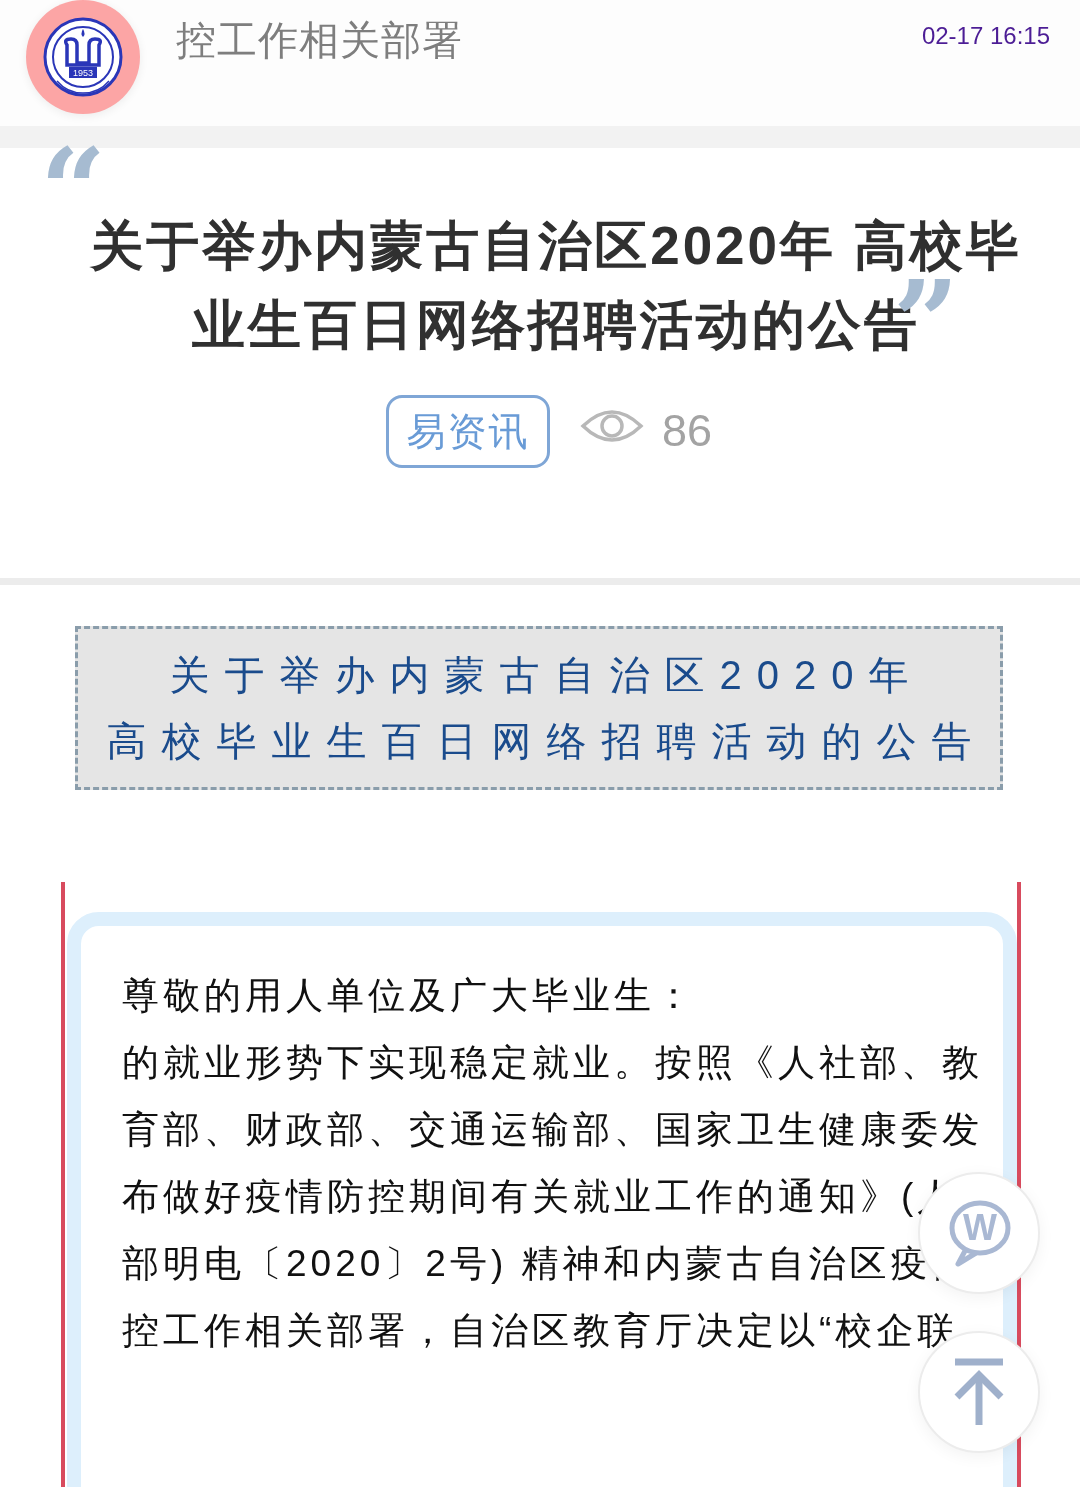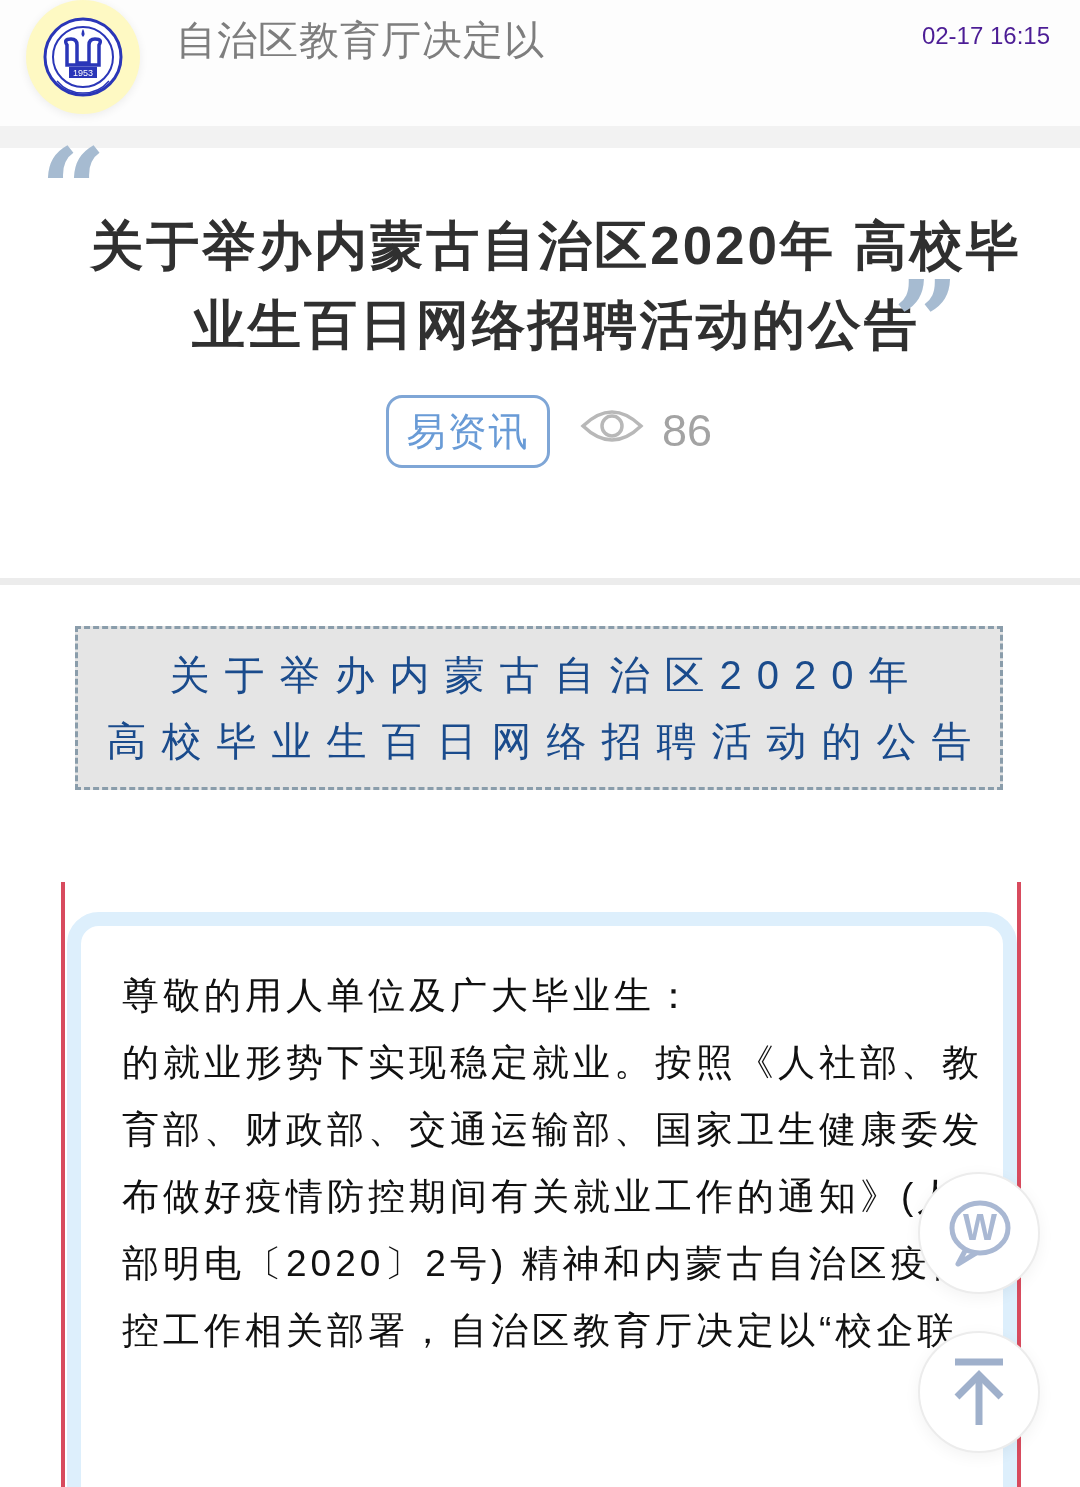--- a/index.html
+++ b/index.html
@@ -6,21 +6,21 @@
   body{
     width:1080px;height:1487px;position:relative;overflow:hidden;
     background:#ffffff;
     font-family:"Liberation Sans", sans-serif;
     -webkit-font-smoothing:antialiased;
   }
   
   .header{position:absolute;left:0;top:0;width:1080px;height:126px;background:#fdfdfd;}
   .avatar{
     position:absolute;left:26px;top:0px;width:114px;height:114px;border-radius:50%;
-    background:#fef9c3;box-shadow:0 2px 10px rgba(0,0,0,0.07);
+    background:#fca5a5;box-shadow:0 2px 10px rgba(0,0,0,0.07);
     display:flex;align-items:center;justify-content:center;z-index:3;
   }
   .account-name{
     position:absolute;left:176px;top:16px;font-size:40px;line-height:48px;color:#7e7e7e;
     letter-spacing:1px;
   }
   .header-time{
     position:absolute;right:30px;top:12px;font-size:24px;line-height:48px;color:#4c1d95;
   }
   .gray-strip{position:absolute;left:0;top:126px;width:1080px;height:22px;background:#f2f2f2;}
@@ -96,21 +96,21 @@
     <svg width="80" height="80" viewBox="0 0 80 80">
       <circle cx="40" cy="40" r="38" fill="#ffffff" stroke="#2a36b8" stroke-width="3"></circle>
       <circle cx="40" cy="40" r="30" fill="#ffffff" stroke="#2a36b8" stroke-width="2"></circle>
       <path d="M40 12 q3 5 0 8 q-3 -3 0 -8" fill="#2a36b8"></path>
       <path d="M24 28 q-4 -6 4 -6 q6 0 6 6 l0 18 l12 0 l0 -18 q0 -6 6 -6 q8 0 4 6 l0 20 l-32 0 z" fill="none" stroke="#2a36b8" stroke-width="3.5"></path>
       <rect x="26" y="50" width="28" height="11" fill="#2a36b8"></rect>
       <text x="40" y="59" text-anchor="middle" font-size="9" fill="#ffffff" font-family="Liberation Sans, sans-serif">1953</text>
       <path d="M14 64 a34 34 0 0 0 52 0" fill="none" stroke="#2a36b8" stroke-width="1.5"></path>
     </svg>
   </div>
-  <div class="account-name">自治区教育厅决定以</div>
+  <div class="account-name">控工作相关部署</div>
   <div class="header-time">02-17 16:15</div>
 </div>
 <div class="gray-strip"></div>
 
 <span class="quote quote-open">“</span>
 <div class="article-title">
   <div>关于举办内蒙古自治区2020年 高校毕</div>
   <div>业生百日网络招聘活动的公告</div>
 </div>
 <span class="quote quote-close">”</span>

